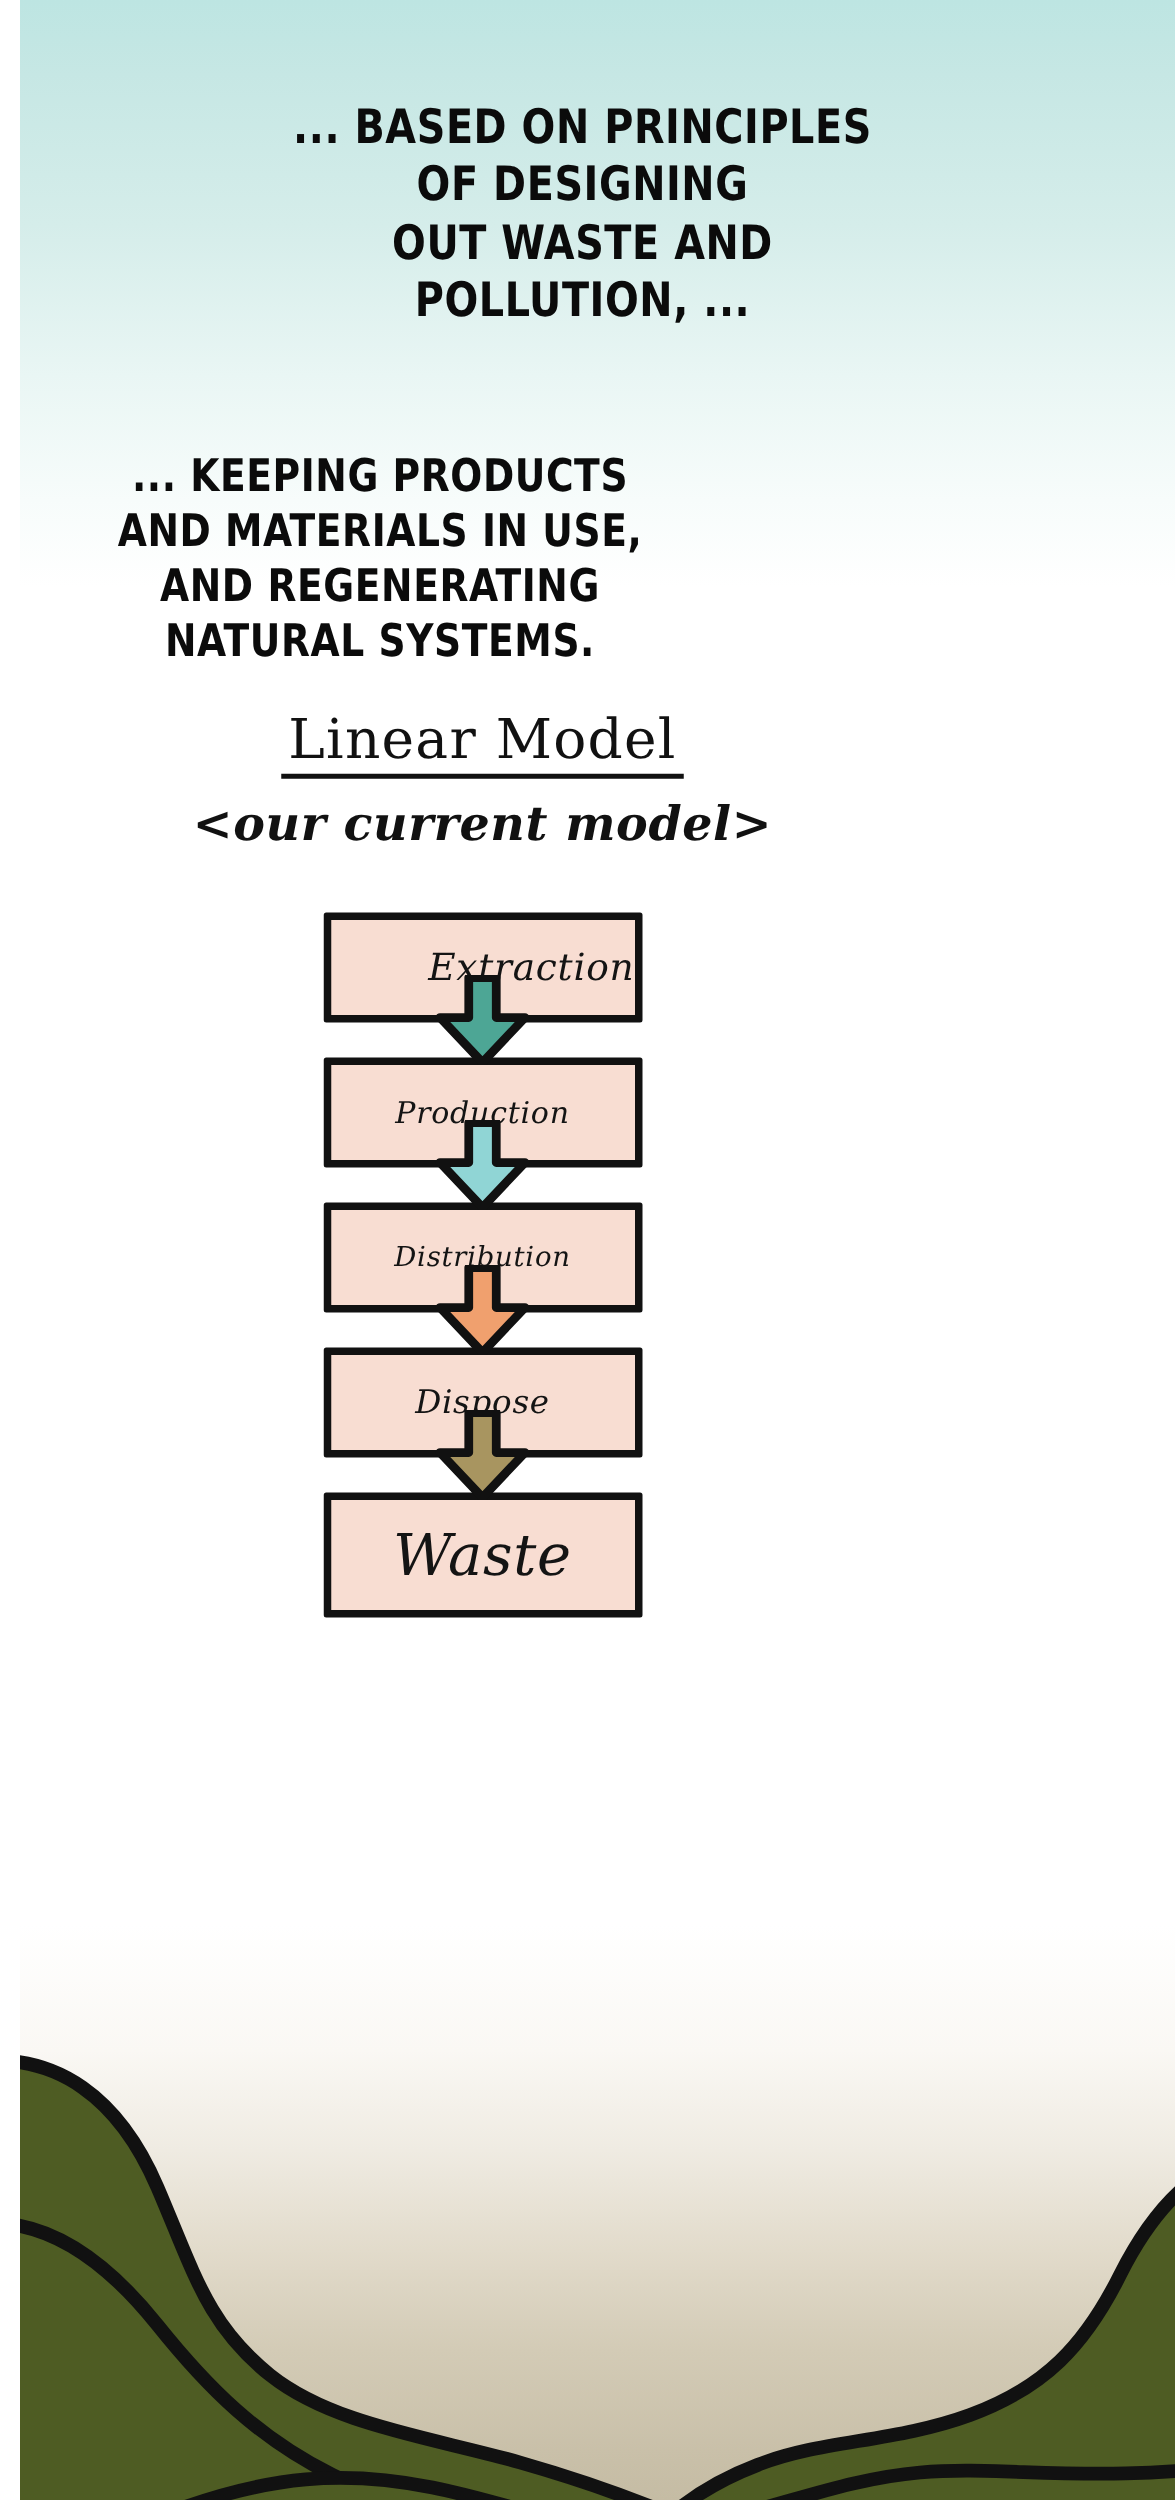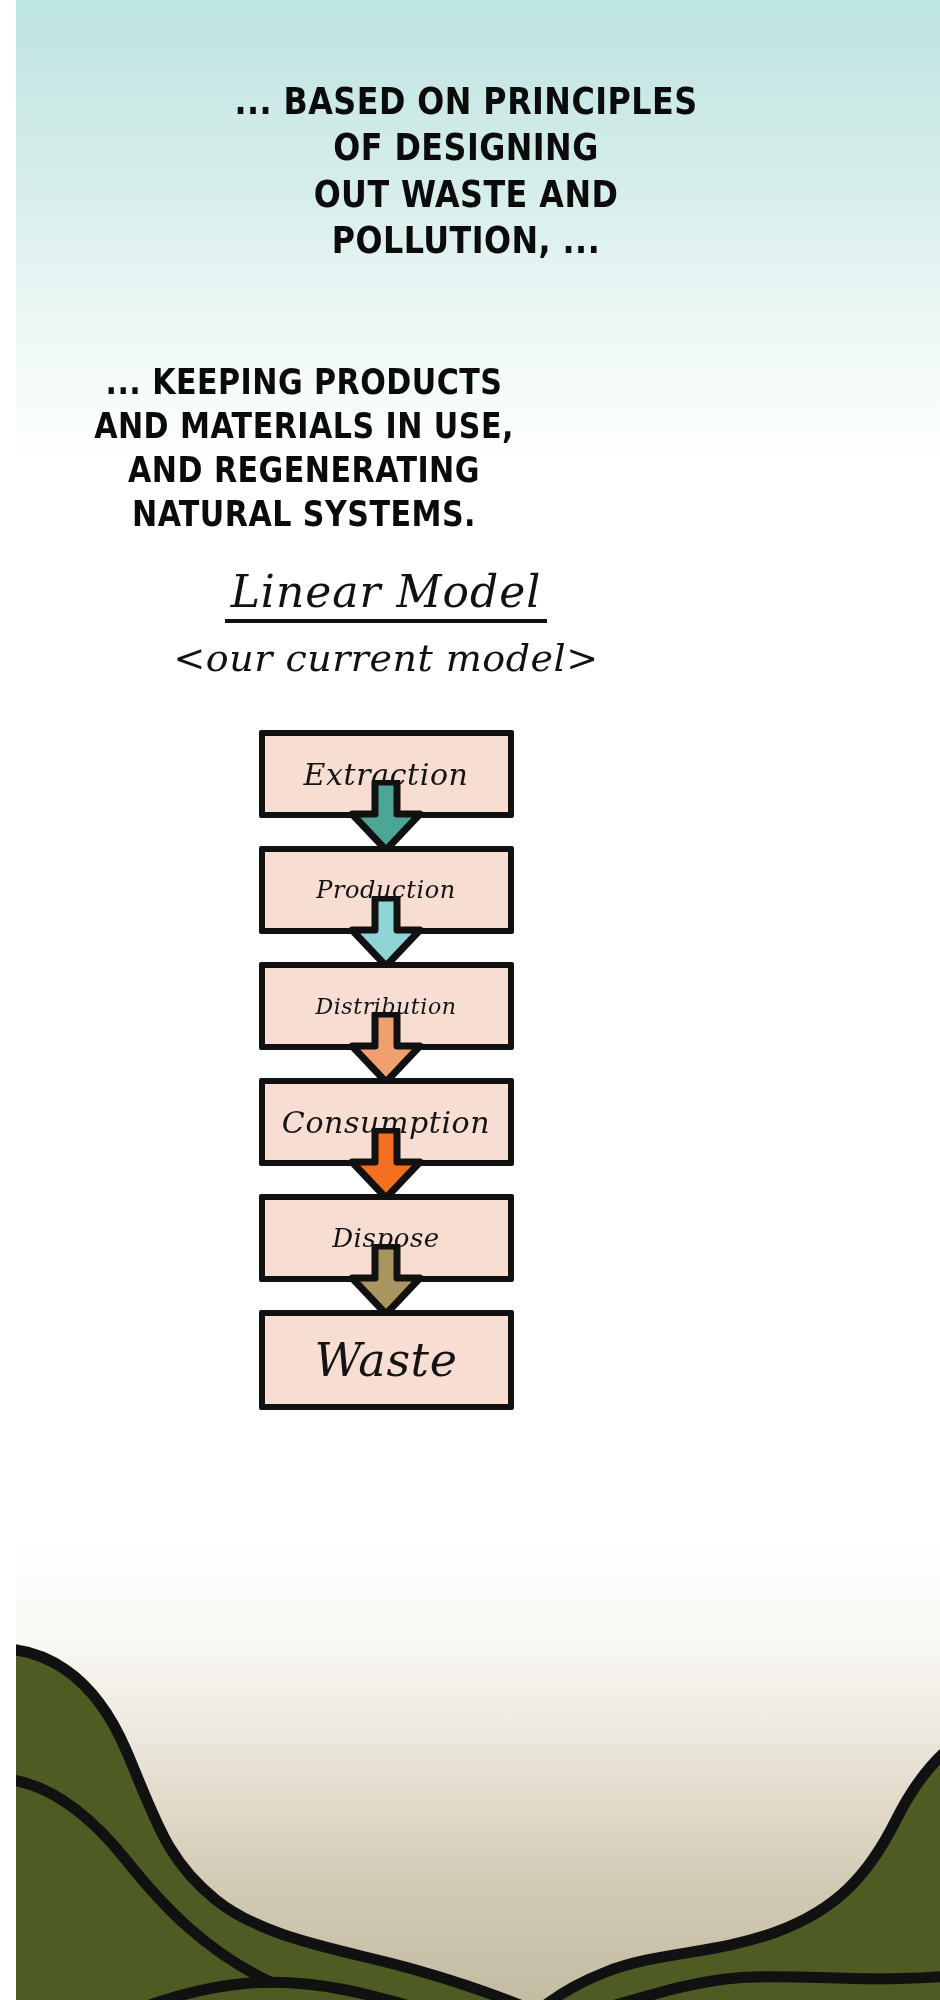--- a/index.html
+++ b/index.html
@@ -57,41 +57,40 @@
   .comic-line { display: block; white-space: nowrap; }
 
   
   #model-heading {
     position: absolute;
     left: 0;
     top: 566px;
     width: 740px;
     text-align: center;
     font-family: "DejaVu Serif", "Liberation Serif", serif;
-    font-style: italic;
     font-size: 44px;
     font-weight: 400;
     color: #111111;
     letter-spacing: 1px;
   }
   #model-heading .hl-underline {
     display: inline-block;
     padding: 0 6px 2px 6px;
     border-bottom: 4px solid #111111;
   }
   #model-subheading {
     position: absolute;
     left: 0;
     top: 636px;
     width: 740px;
     text-align: center;
     font-family: "DejaVu Serif", "Liberation Serif", serif;
     font-style: italic;
     font-size: 38px;
-    font-weight: 400;
+    font-weight: 700;
     color: #111111;
     letter-spacing: 0.5px;
   }
 
   
   #flow {
     position: absolute;
     left: 0;
     top: 730px;
     width: 740px;
@@ -174,21 +173,21 @@
     <span class="comic-line">NATURAL SYSTEMS.</span>
   </div>
 
   <div id="model-heading">
     <span class="hl-underline">Linear Model</span>
   </div>
   <div id="model-subheading">&lt;our current model&gt;</div>
 
   <div id="flow">
       <div class="flow-step">
-        <div class="flow-box" style="height: 88px; background: rgb(248, 221, 210); font-size: 30px;">
+        <div class="flow-box" style="height: 88px; background: rgb(248, 221, 210); font-size: 30px; justify-content: flex-end;">
           <span>Extraction</span>
         </div>
         <div class="flow-arrow" style="width: 76px; height: 72px; top: 50px;">
           <svg viewBox="0 0 76 72" width="76" height="72">
             <path d="M 27 2 L 49 2 L 49 34 L 72 34 L 38 70 L 4 34 L 27 34 Z" fill="#4da695" stroke="#111111" stroke-width="7" stroke-linejoin="round" stroke-linecap="round"></path>
           </svg>
         </div>
       </div>
       <div class="flow-step" style="margin-top: 28px;">
         <div class="flow-box" style="height: 88px; background: rgb(248, 221, 210); font-size: 24px;">
@@ -204,30 +203,20 @@
         <div class="flow-box" style="height: 88px; background: rgb(248, 221, 210); font-size: 22px;">
           <span>Distribution</span>
         </div>
         <div class="flow-arrow" style="width: 76px; height: 72px; top: 50px;">
           <svg viewBox="0 0 76 72" width="76" height="72">
             <path d="M 27 2 L 49 2 L 49 34 L 72 34 L 38 70 L 4 34 L 27 34 Z" fill="#f0a06e" stroke="#111111" stroke-width="7" stroke-linejoin="round" stroke-linecap="round"></path>
           </svg>
         </div>
       </div>
       <div class="flow-step" style="margin-top: 28px;">
-        <div class="flow-box" style="height: 88px; background: rgb(248, 221, 210); font-size: 30px;">
-          <span>Consumption</span>
-        </div>
-        <div class="flow-arrow" style="width: 76px; height: 72px; top: 50px;">
-          <svg viewBox="0 0 76 72" width="76" height="72">
-            <path d="M 27 2 L 49 2 L 49 34 L 72 34 L 38 70 L 4 34 L 27 34 Z" fill="#f37021" stroke="#111111" stroke-width="7" stroke-linejoin="round" stroke-linecap="round"></path>
-          </svg>
-        </div>
-      </div>
-      <div class="flow-step" style="margin-top: 28px;">
         <div class="flow-box" style="height: 88px; background: rgb(248, 221, 210); font-size: 26px;">
           <span>Dispose</span>
         </div>
         <div class="flow-arrow" style="width: 76px; height: 72px; top: 50px;">
           <svg viewBox="0 0 76 72" width="76" height="72">
             <path d="M 27 2 L 49 2 L 49 34 L 72 34 L 38 70 L 4 34 L 27 34 Z" fill="#a89560" stroke="#111111" stroke-width="7" stroke-linejoin="round" stroke-linecap="round"></path>
           </svg>
         </div>
       </div>
       <div class="flow-step" style="margin-top: 28px;">

